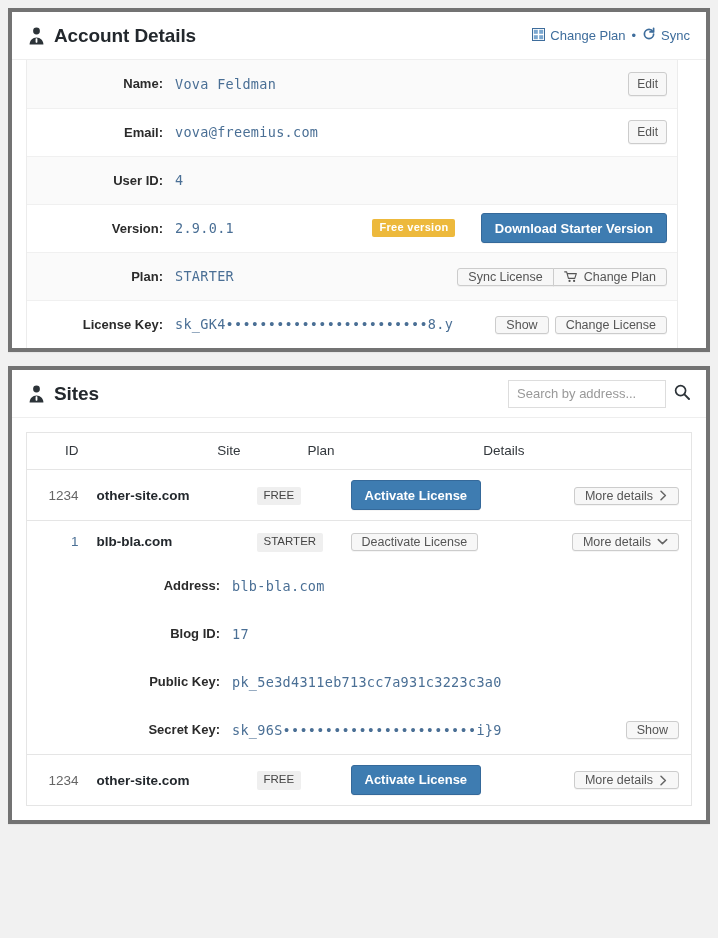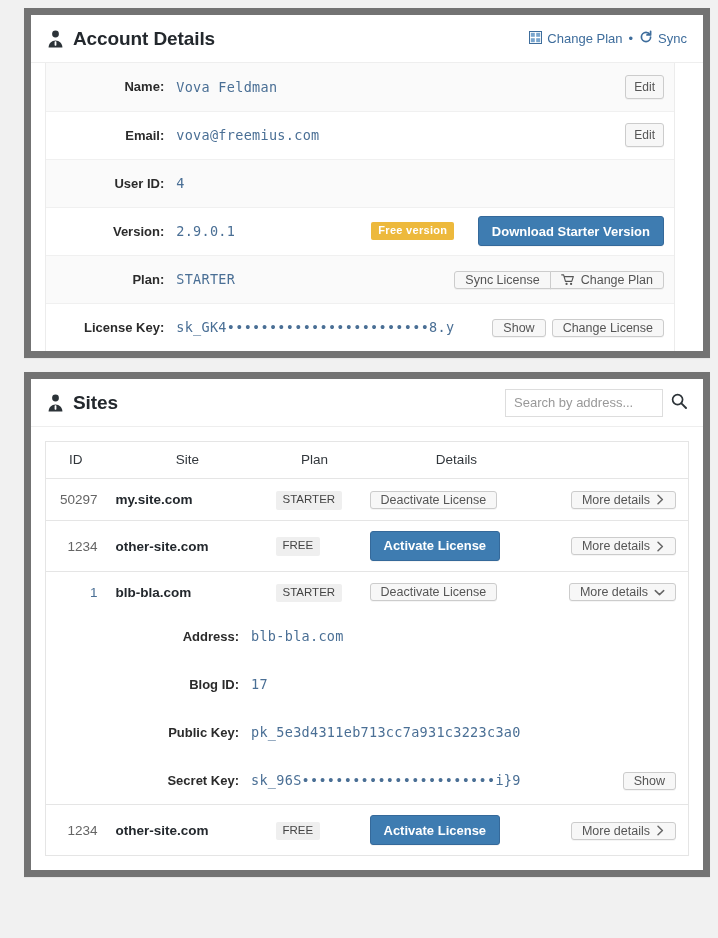--- a/index.html
+++ b/index.html
@@ -8,24 +8,23 @@
     width: 718px; height: 938px;
     background: #f1f1f1;
     font-family: "Liberation Sans", sans-serif;
     -webkit-font-smoothing: antialiased;
   }
   .page { width: 718px; height: 938px; position: relative; padding: 8px 8px 0 8px; }
 
   
   .panel {
     background: #fff;
-    border: 7px solid #737373;
+    border: 4px solid #737373;
     box-shadow: 0 1px 1px rgba(0,0,0,.04);
     margin-bottom: 14px;
-    margin-left: 16px;
   }
   .panel-head {
     display: flex; align-items: center;
     padding: 0 16px;
     height: 48px;
     border-bottom: 1px solid #eeeeee;
   }
   .panel-title {
     display: flex; align-items: center; gap: 9px;
     font-size: 19px; font-weight: bold; color: #23282d;
@@ -98,21 +97,21 @@
     width: 158px; height: 28px; border: 1px solid #ddd; background: #fff;
     padding: 0 8px; font-size: 13px; color: #777;
     font-family: "Liberation Sans", sans-serif; outline: none;
   }
   .search-input::placeholder { color: #999; }
 
   
   .sites-wrap { padding: 14px; }
   .sites-table { width: 100%; border-collapse: collapse; border: 1px solid #e5e5e5; }
   .sites-table thead th {
-    font-size: 13.5px; font-weight: normal; color: #32373c; text-align: center;
+    font-size: 13.5px; font-weight: normal; color: #32373c; text-align: right;
     padding: 10px 8px 11px; border-bottom: 1px solid #e5e5e5; background: #fff;
   }
   .sites-table td {
     padding: 10px 8px; border-bottom: 1px solid #e5e5e5; background: #fff;
     vertical-align: middle;
   }
   .sites-table tr:last-child td { border-bottom: none; }
   .col-id { width: 62px; text-align: right; padding-right: 10px !important; }
   .col-site { width: 160px; }
   .col-plan { width: 94px; }
@@ -292,44 +291,20 @@
           <tr>
             <th class="col-id">ID</th>
             <th class="col-site">Site</th>
             <th class="col-plan">Plan</th>
             <th class="col-lic">Details</th>
             <th class="col-more"></th>
           </tr>
         </thead>
         <tbody>
 
-          <tr>
-            <td class="col-id">
-              <span class="id-cell">50297</span>
-            </td>
-            <td class="col-site">
-              <span class="site-cell">my.site.com</span>
-            </td>
-            <td class="col-plan">
-              <span class="plan-badge">STARTER</span>
-            </td>
-            <td class="col-lic">
-              <button class="btn">Deactivate License</button>
-            </td>
-            <td class="col-more">
-              <button class="btn">
-                <span>More details</span>
-                <span>
-                  <svg class="chev" viewBox="0 0 9 11" xmlns="http://www.w3.org/2000/svg">
-                    <path d="M2 1.3L6.4 5.5 2 9.7" fill="none" stroke="#666" stroke-width="1.5" stroke-linecap="round" stroke-linejoin="round"></path>
-                  </svg>
-                </span>
-              </button>
-            </td>
-          </tr>
 
           <tr>
             <td class="col-id">
               <span class="id-cell">1234</span>
             </td>
             <td class="col-site">
               <span class="site-cell">other-site.com</span>
             </td>
             <td class="col-plan">
               <span class="plan-badge">FREE</span>

